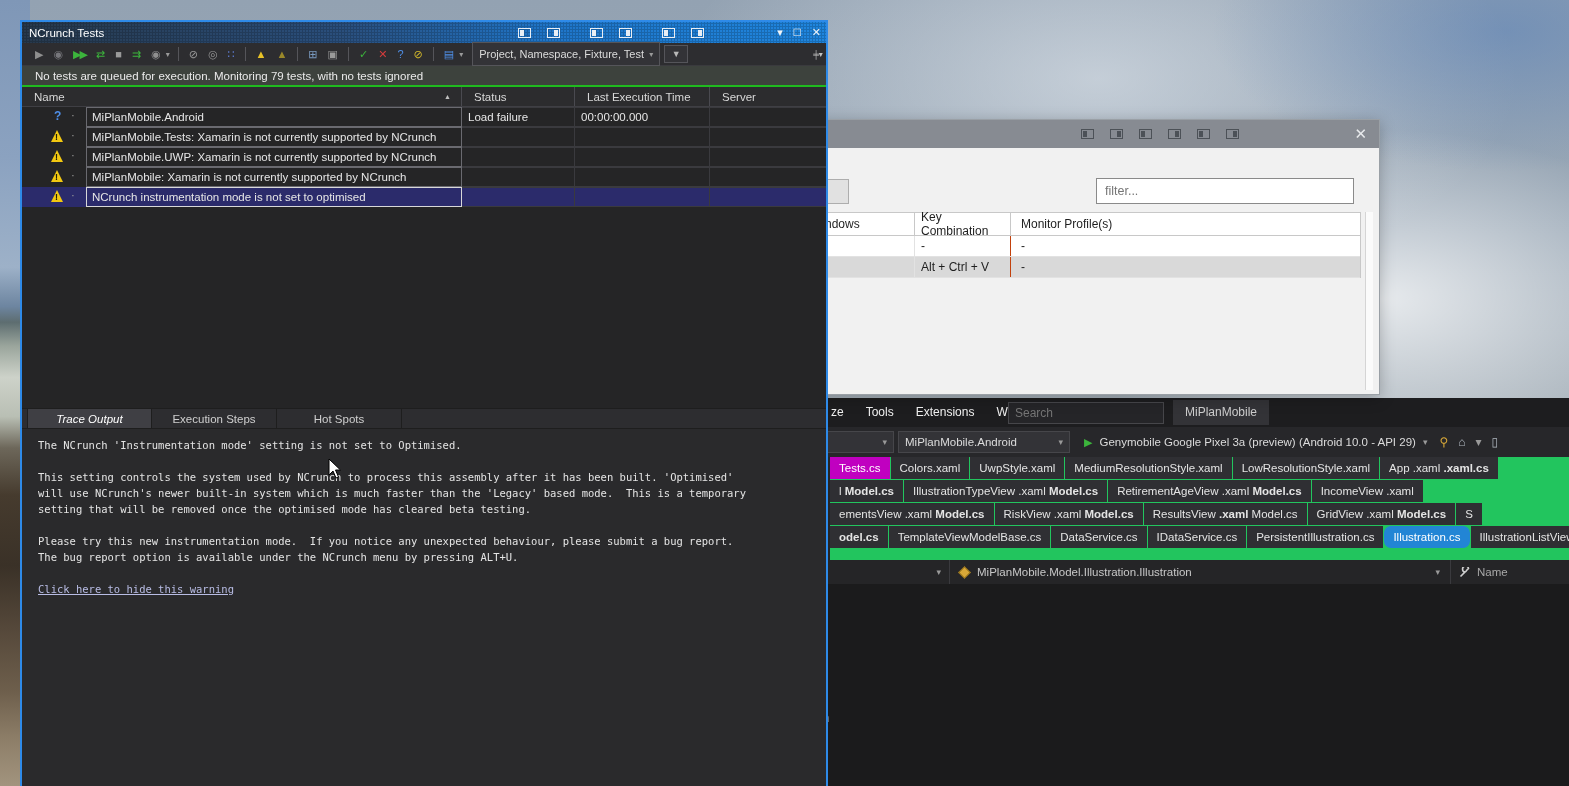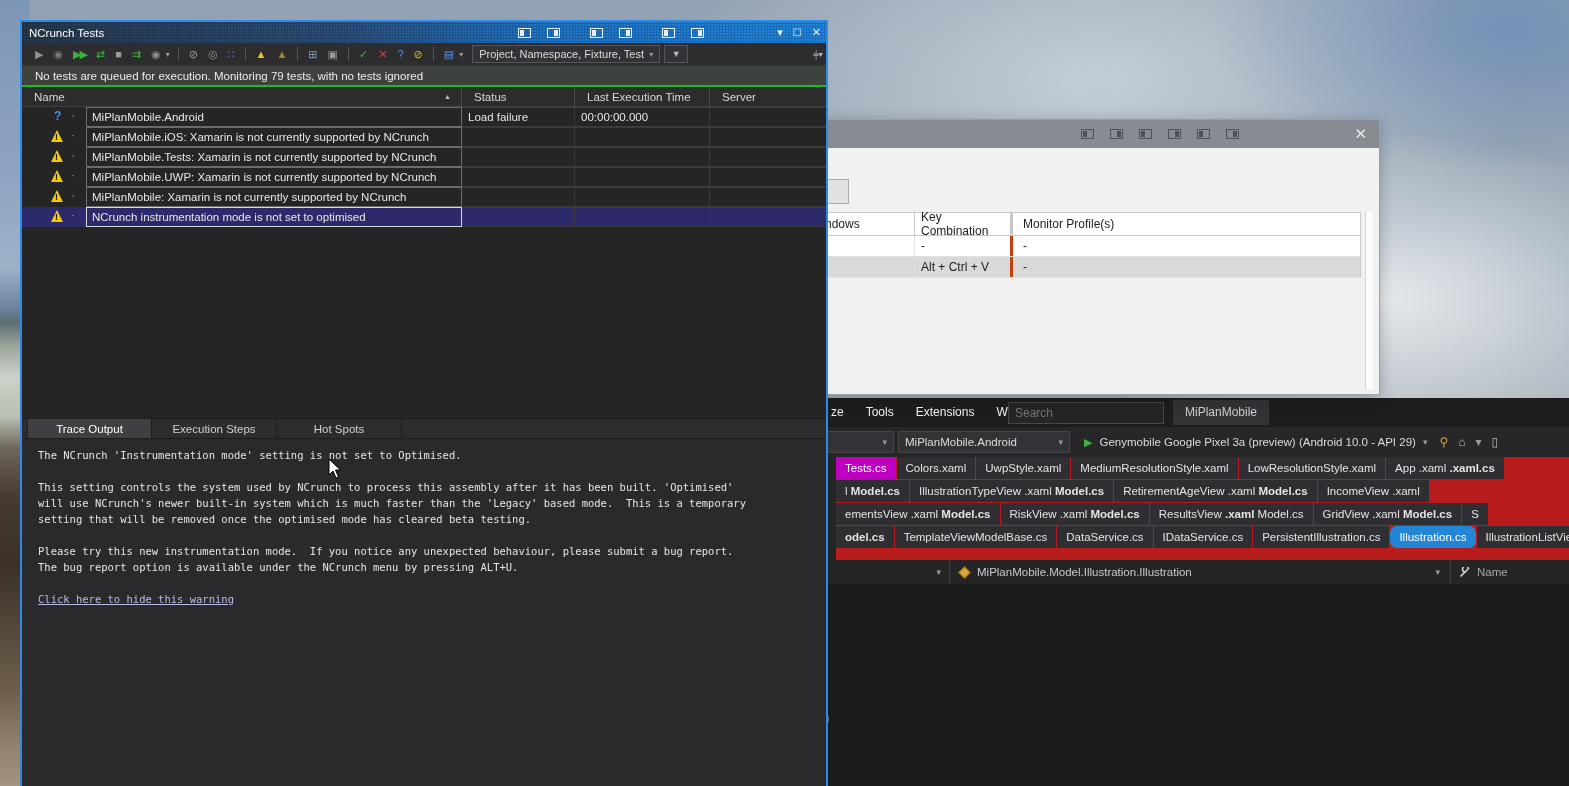--- a/index.html
+++ b/index.html
@@ -40,21 +40,21 @@
   .vs-combo { height:22px; background:#333337; border:1px solid #46464a; color:#dcdcdc; font-size:11.5px; display:flex; align-items:center; padding:0 6px; }
   .vs-combo .dd { margin-left:auto; color:#9a9a9a; font-size:9px; padding-left:8px; }
   .combo-stub { width:72px; margin-left:2px; }
   .combo-device { width:172px; margin-left:4px; }
   .vs-run { display:flex; align-items:center; margin-left:14px; color:#dcdcdc; font-size:11.5px; }
   .vs-run .play { color:#3cb43c; font-size:11px; margin-right:7px; }
   .vs-run .dd { color:#9a9a9a; font-size:9px; margin-left:7px; }
   .vs-tool-icons { display:flex; align-items:center; margin-left:12px; gap:10px; }
   .vti { font-size:12px; }
 
-  .vs-tabs-area { position:absolute; left:16px; top:59px; right:0; height:103px; background:#b91c1c; }
+  .vs-tabs-area { position:absolute; left:10px; top:59px; right:0; height:103px; background:#22c55e; }
   .vs-tabrow { position:absolute; left:0; right:0; height:22px; display:flex; gap:1px; }
   .vtab { background:#2f2f33; color:#e4e4e4; font-size:11.5px; padding:0 9px; display:flex; align-items:center; white-space:nowrap; }
   .vtab span { white-space:pre; }
   .vtab.magenta { background:#c000c0; color:#ffffff; }
   .vtab.active { background:#2285d5; color:#ffffff;border-radius:7px; }
 
   .vs-breadcrumb { position:absolute; left:0; top:162px; right:0; height:24px; background:#252527; display:flex; align-items:center; color:#c8c8c8; font-size:11.5px; }
   .bc-left { width:130px; height:100%; border-right:1px solid #3a3a3e; display:flex; align-items:center; }
   .bc-left .dd { margin-left:auto; margin-right:8px; color:#9a9a9a; font-size:9px; }
   .bc-class { flex:1; height:100%; display:flex; align-items:center; padding-left:10px; border-right:1px solid #3a3a3e; }
@@ -79,21 +79,21 @@
   .dlg-filter { position:absolute; left:315px; top:30px; width:258px; height:26px; background:#ffffff; border:1px solid #8a8a8a; }
   .dlg-filter input { width:100%; height:100%; border:0; outline:0; font-size:12.5px; color:#3a3a3a; padding:0 8px; background:transparent; font-family:"Liberation Sans",sans-serif; }
   .dlg-table { position:absolute; left:0px; top:64px; width:580px; background:#ffffff; border-top:1px solid #c8c8c8; border-right:1px solid #c8c8c8; font-size:12px; color:#1e1e1e; }
   .dlg-tr { display:flex; height:21px; align-items:center; border-bottom:1px solid #e2e2e2; }
   .dlg-tr.hdr { height:23px; border-bottom:1px solid #c8c8c8; }
   .dlg-tr.sel { background:#d9d9d9; }
   .dlg-td { height:100%; display:flex; align-items:center; }
   .dlg-td.c0 { width:93px; padding-left:38px; }
   .dlg-tr.hdr .c0 { padding-left:30px; }
   .dlg-td.c1 { width:96px; padding-left:6px; border-left:1px solid #e2e2e2;margin-left:40px; }
-  .dlg-td.c2 { flex:1; padding-left:10px; border-left:3px solid #c2410c;text-align:right; }
+  .dlg-td.c2 { flex:1; padding-left:10px; border-left:1px solid #c2410c;text-align:right; }
   .dlg-tr.hdr .dlg-td { border-left-color:#c8c8c8; }
   .dlg-scroll { position:absolute; right:6px; top:64px; bottom:4px; width:8px; background:#fbfbfb; border-left:1px solid #d5d5d5; }
 
   
   .nc-window { position:absolute; left:20px; top:20px; width:808px; height:780px; z-index:3;
     border:2px solid #2e8ae8; background:#252526; display:flex; flex-direction:column; }
   .nc-titlebar { height:21px; flex:0 0 21px; display:flex; align-items:center; color:#ffffff; font-size:11.5px;
     background:
       radial-gradient(rgba(0,0,0,.18) 1px, transparent 1.2px),
       linear-gradient(90deg,#27394c 0%, #2a4f7d 40%, #1f75c8 65%, #1f86df 100%);
@@ -104,21 +104,21 @@
   .nc-titlebar .dock-ic::after { background:#e9eef4; }
   .nc-titlebar .group-gap { width:14px; }
   .chrome-ic { color:#f2f5f8; font-size:11px; padding:0 5px; }
   .chrome-ic.box { font-size:10px; }
 
   .nc-toolbar { height:23px; flex:0 0 23px; background:#2d2d30; display:flex; align-items:center; border-bottom:1px solid #3a3a3e; }
   .tb-icon { font-size:11px; padding:0 5px; white-space:nowrap; letter-spacing:-2px; }
   .tb-icon.norm { letter-spacing:0; }
   .tb-sep { width:1px; height:14px; background:#55555a; margin:0 5px; }
   .tb-dd { color:#9a9a9a; font-size:8px; padding:0 3px 0 0; }
-  .nc-filter-combo { height:18px; width:188px; background:#333337; border:1px solid #55555a; color:#dcdcdc; font-size:11px; display:flex; align-items:center; padding:0 6px; margin-left:6px; }
+  .nc-filter-combo { height:24px; width:188px; background:#333337; border:1px solid #55555a; color:#dcdcdc; font-size:11px; display:flex; align-items:center; padding:0 6px; margin-left:6px; }
   .nc-filter-combo .dd { margin-left:auto; color:#9a9a9a; font-size:8px; }
   .nc-filter-btn { height:18px; width:24px; border:1px solid #55555a; background:#333337; color:#b8b8b8; font-size:9px; display:flex; align-items:center; justify-content:center; margin-left:4px; }
   .tb-overflow { margin-left:auto; margin-right:2px; width:12px; color:#c0c0c0; font-size:8px; text-align:center; line-height:7px; }
 
   .nc-statusbar { height:21px; flex:0 0 21px; background:#3d423d; border-bottom:2px solid #1fba1f; color:#eaeaea; font-size:11.5px; display:flex; align-items:center; padding-left:13px; }
 
   .nc-grid-header { height:20px; flex:0 0 20px; background:#2c2c2e; color:#d8d8d8; font-size:11.5px; display:flex; border-bottom:1px solid #3f3f44; position:relative; }
   .gh-cell { display:flex; align-items:center; padding-left:12px; border-right:1px solid #4a4a50; height:100%; }
   .gh-name { width:440px; position:relative; }
   .gh-status { width:113px; }
@@ -138,21 +138,21 @@
   .cell.name { width:376px; border:1px solid #6a6a70; padding-left:5px; }
   .nc-row.sel .cell.name { border-color:#d8d8d8; }
   .cell.status { width:113px; }
   .cell.time { width:135px; }
   .cell.server { flex:1; border-right:0; }
 
   .nc-filler { flex:1 1 auto; background:#252526; border-bottom:1px solid #1e1e1e; }
 
   .nc-tabstrip { height:20px; flex:0 0 20px; background:#2d2d30; display:flex; border-bottom:1px solid #1e1e1e; }
   .nc-btab { width:125px; display:flex; align-items:center; justify-content:center; color:#cfcfcf; font-size:11.5px; border-right:1px solid #1e1e1e; background:#2d2d30; }
-  .nc-btab:first-child { border-left:1px solid #1e1e1e; margin-left:5px; }
+  .nc-btab:first-child { border-left:1px solid #1e1e1e; margin-left:5px;font-style:italic; }
   .nc-btab.active { background:#3f3f44; color:#ffffff; }
 
   .nc-trace { flex:1 1 auto; background:#2a2a2c; color:#e4e4e4; font-family:"DejaVu Sans Mono", monospace; font-size:10.5px; padding:8px 0 0 16px; line-height:16px; }
   .nc-trace p { margin-bottom:16px; white-space:pre; }
   .trace-link { color:#b8bce4; text-decoration:underline; white-space:pre; display:inline-block; }
 
   
   .cursor { position:absolute; left:328px; top:458px; z-index:10; pointer-events:none; }
 </style>
 </head>
@@ -325,20 +325,23 @@
         <span class="dock-ic alt"></span>
         <span class="group-gap"></span>
         <span class="dock-ic"></span>
         <span class="dock-ic alt"></span>
       </span>
     <span class="chrome-spacer"></span>
     <span class="dlg-close">✕</span>
   </div>
   <div class="dialog-body">
     <div class="dlg-btn-stub"></div>
+    <div class="dlg-filter">
+      <input placeholder="filter..." style="">
+    </div>
     <div class="dlg-table" id="dlg-table">
         <div class="dlg-tr hdr">
           <div class="dlg-td c0">Windows</div>
           <div class="dlg-td c1">Key Combination</div>
           <div class="dlg-td c2">Monitor Profile(s)</div>
         </div>
         <div class="dlg-tr">
           <div class="dlg-td c0">2</div>
           <div class="dlg-td c1">-</div>
           <div class="dlg-td c2">-</div>
@@ -437,29 +440,20 @@
         </div>
         <div class="cell name ellipsis">MiPlanMobile.Android</div>
         <div class="cell status">Load failure</div>
         <div class="cell time">00:00:00.000</div>
         <div class="cell server"></div>
       </div>
       <div class="nc-row">
         <div class="nc-gutter">
           <span class="icon-warn"></span>
         </div>
-        <div class="cell name ellipsis">MiPlanMobile.iOS: Xamarin is not currently supported by NCrunch</div>
-        <div class="cell status"></div>
-        <div class="cell time"></div>
-        <div class="cell server"></div>
-      </div>
-      <div class="nc-row">
-        <div class="nc-gutter">
-          <span class="icon-warn"></span>
-        </div>
         <div class="cell name ellipsis">MiPlanMobile.Tests: Xamarin is not currently supported by NCrunch</div>
         <div class="cell status"></div>
         <div class="cell time"></div>
         <div class="cell server"></div>
       </div>
       <div class="nc-row">
         <div class="nc-gutter">
           <span class="icon-warn"></span>
         </div>
         <div class="cell name ellipsis">MiPlanMobile.UWP: Xamarin is not currently supported by NCrunch</div>

